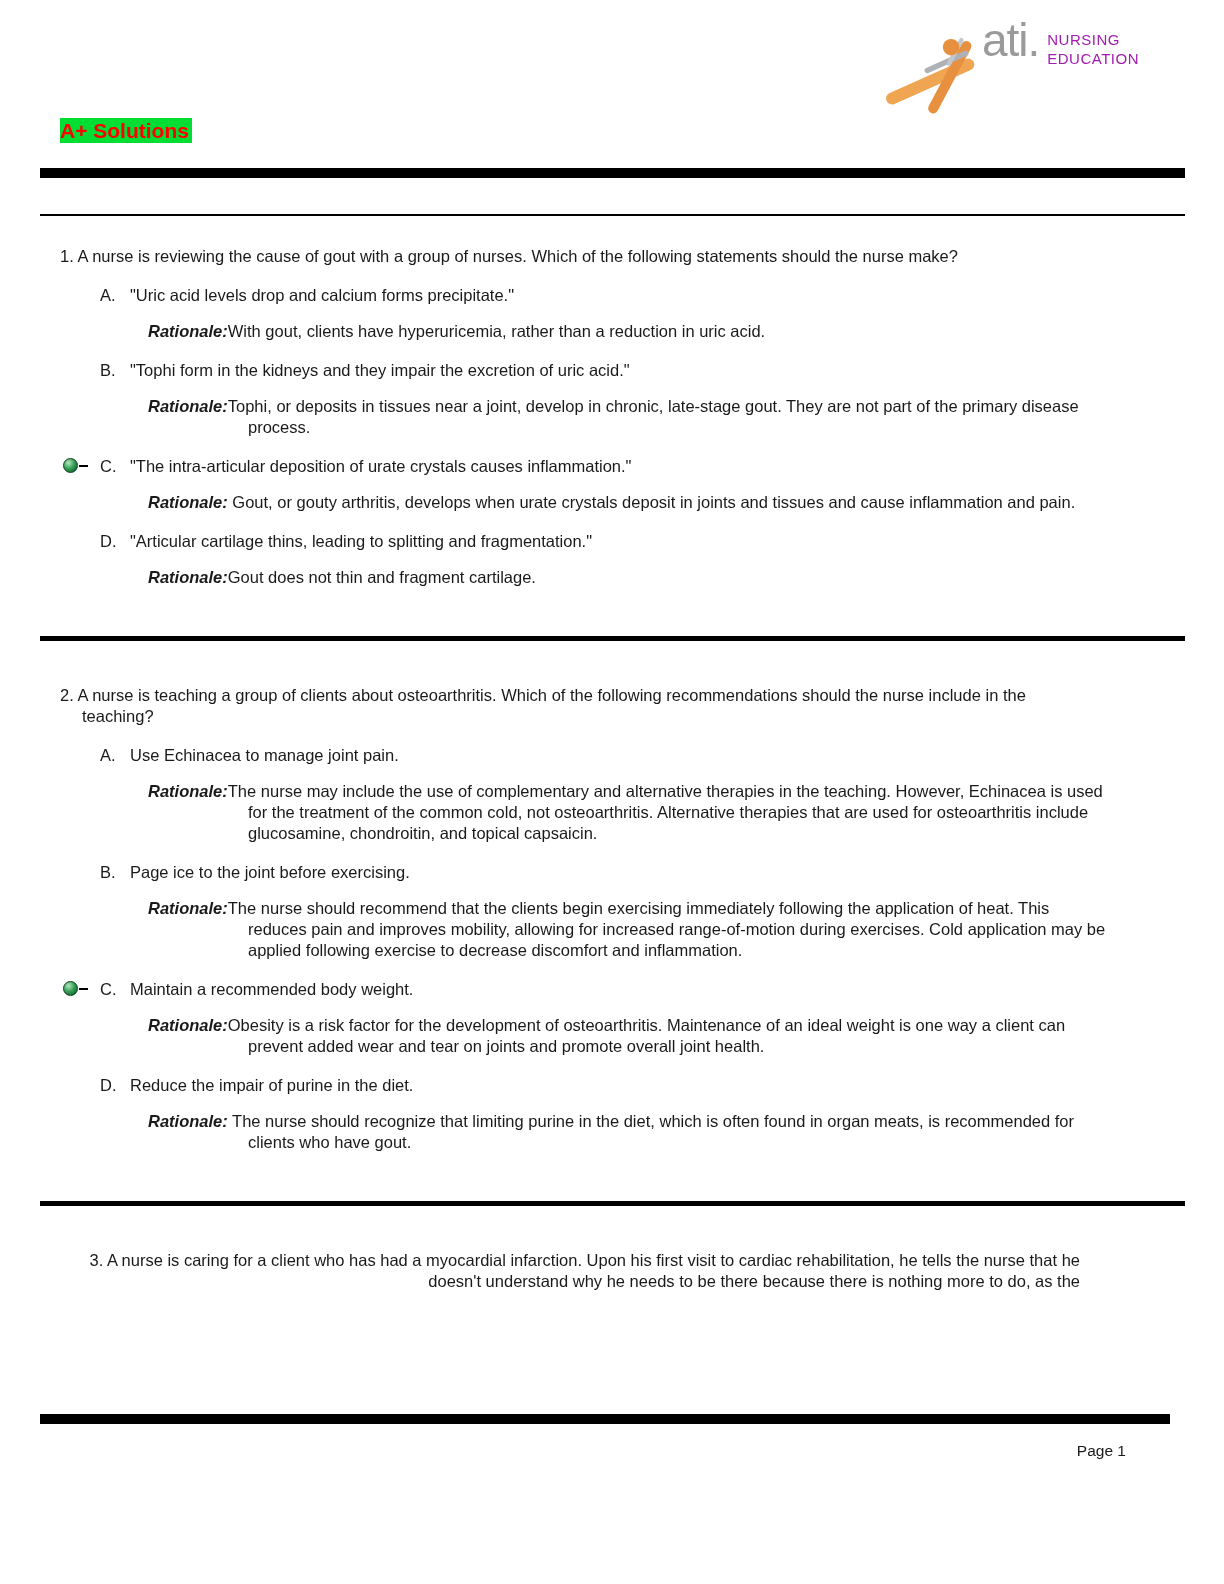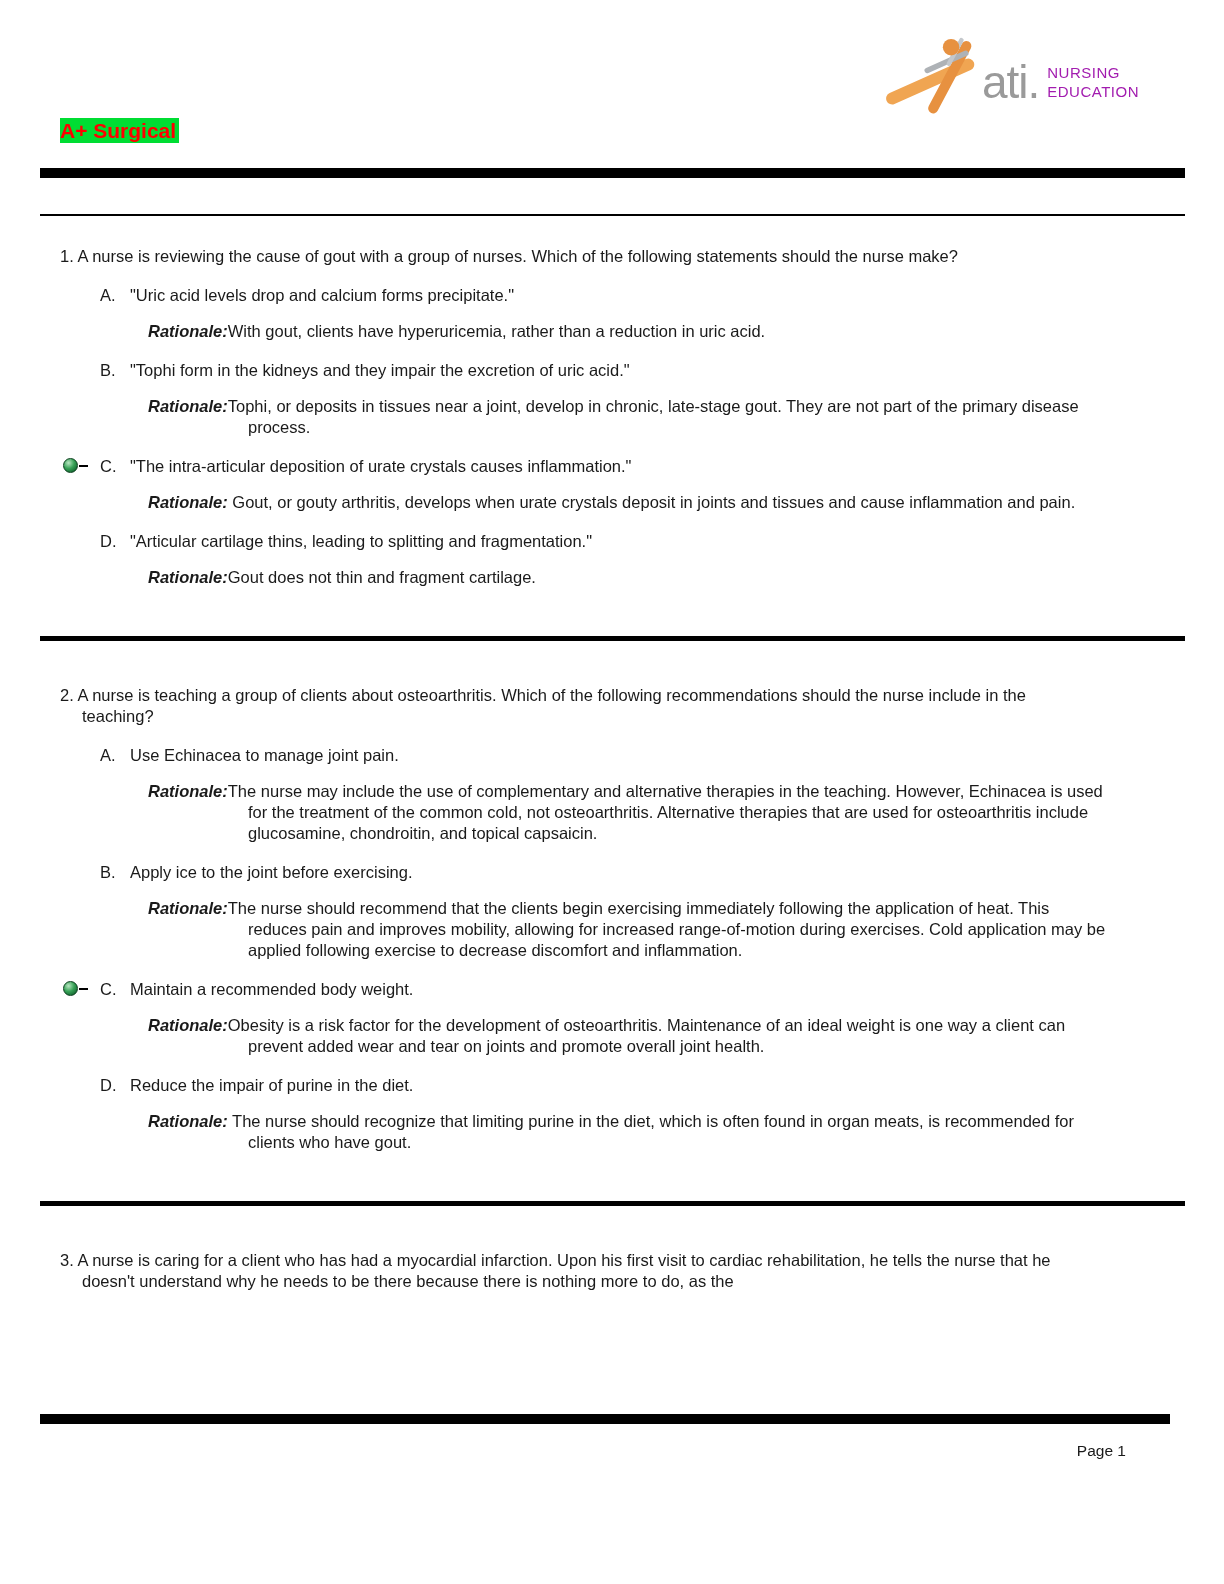--- a/index.html
+++ b/index.html
@@ -15,21 +15,21 @@
     overflow: hidden;
     font-size: 16.5px;
     line-height: 21px;
   }
 
   
   .doc-header { position: relative; padding-top: 90px; height: 168px; }
   .doc-title { font-size: 21px; line-height: 27px; font-weight: bold; color: #ff0000; }
   .doc-title .hl { background: #00dd33; padding: 1px 3px 1px 0; }
 
-  .ati-logo { position: absolute; top: 30px; right: 30px; display: flex; align-items: center; }
+  .ati-logo { position: absolute; top: 30px; right: 30px; display: flex; align-items: flex-start; }
   .ati-figure { width: 110px; height: 104px; margin-right: -14px; }
   .ati-brand { font-size: 46px; color: #9a9a9a; font-weight: 500; letter-spacing: -1px; }
   .ati-tagline { margin-left: 8px; display: flex; flex-direction: column; justify-content: center; }
   .ati-tagline span { font-size: 15px; line-height: 19px; color: #a21caf; letter-spacing: 0.5px; }
 
   
   .rule-thick { height: 10px; background: #000; margin-left: -20px; margin-right: -16px; }
   .rule-thin  { height: 2px;  background: #000; margin-left: -20px; margin-right: -16px; margin-top: 36px; }
   .sep { height: 5px; background: #000; margin: 48px -16px 44px -20px; }
 
@@ -58,21 +58,21 @@
   .page-label { position: absolute; top: 1440px; right: 98px; font-size: 15.5px; text-align: center; }
 </style>
 </head>
 <body>
 
 <div class="page">
 
   <div class="doc-header">
     <div class="doc-title">
       <br>
-      <span class="hl">A+ Surgical</span>
+      <span class="hl">A+ Solutions</span>
     </div>
 
     <div class="ati-logo">
       <svg class="ati-figure" viewBox="0 0 120 110" xmlns="http://www.w3.org/2000/svg">
         <g>
           <rect x="-4" y="48" width="104" height="13" rx="6.5" fill="#f0a552" transform="rotate(-24 48 54)"></rect>
           <rect x="26" y="44" width="88" height="11" rx="5.5" fill="#e79140" transform="rotate(-62 70 50)"></rect>
           <rect x="40" y="30" width="52" height="6" rx="3" fill="#aeb2b6" transform="rotate(-24 66 33)"></rect>
           <rect x="58" y="20" width="34" height="5" rx="2.5" fill="#c4c8cc" transform="rotate(-62 75 22)"></rect>
           <circle cx="71" cy="17" r="9" fill="#e79140"></circle>
@@ -127,21 +127,21 @@
     <p class="qtext"><span class="qnum">2.</span> <span>A nurse is teaching a group of clients about osteoarthritis. Which of the following recommendations should the nurse include in the teaching?</span></p>
 
     <div class="option">
       <span class="letter">A.</span>
       <span class="otext">Use Echinacea to manage joint pain.</span>
     </div>
     <p class="rationale"><span class="rlabel">Rationale:</span><span>The nurse may include the use of complementary and alternative therapies in the teaching. However, Echinacea is used for the treatment of the common cold, not osteoarthritis. Alternative therapies that are used for osteoarthritis include glucosamine, chondroitin, and topical capsaicin.</span></p>
 
     <div class="option">
       <span class="letter">B.</span>
-      <span class="otext">Apply ice to the joint before exercising.</span>
+      <span class="otext">Page ice to the joint before exercising.</span>
     </div>
     <p class="rationale"><span class="rlabel">Rationale:</span><span>The nurse should recommend that the clients begin exercising immediately following the application of heat. This reduces pain and improves mobility, allowing for increased range-of-motion during exercises. Cold application may be applied following exercise to decrease discomfort and inflammation.</span></p>
 
     <div class="option">
       <span class="marker">
           <span class="marker-dot"></span>
           <span class="marker-dash"></span>
         </span>
       <span class="letter">C.</span>
       <span class="otext">Maintain a recommended body weight.</span>
@@ -150,20 +150,20 @@
 
     <div class="option">
       <span class="letter">D.</span>
       <span class="otext">Reduce the impair of purine in the diet.</span>
     </div>
     <p class="rationale"><span class="rlabel">Rationale:</span><span> The nurse should recognize that limiting purine in the diet, which is often found in organ meats, is recommended for clients who have gout.</span></p>
   </section>
 
   <div class="sep"></div>
 
-  <section class="question" style="margin-top:0;">
+  <section class="question" style="margin-top:0;text-align:right;">
     <p class="qtext"><span class="qnum">3.</span> <span>A nurse is caring for a client who has had a myocardial infarction. Upon his first visit to cardiac rehabilitation, he tells the nurse that he doesn't understand why he needs to be there because there is nothing more to do, as the</span></p>
   </section>
 
   <div class="footer-bar"></div>
   <div class="page-label">Page 1</div>
 
 </div>
 
 </body></html>

